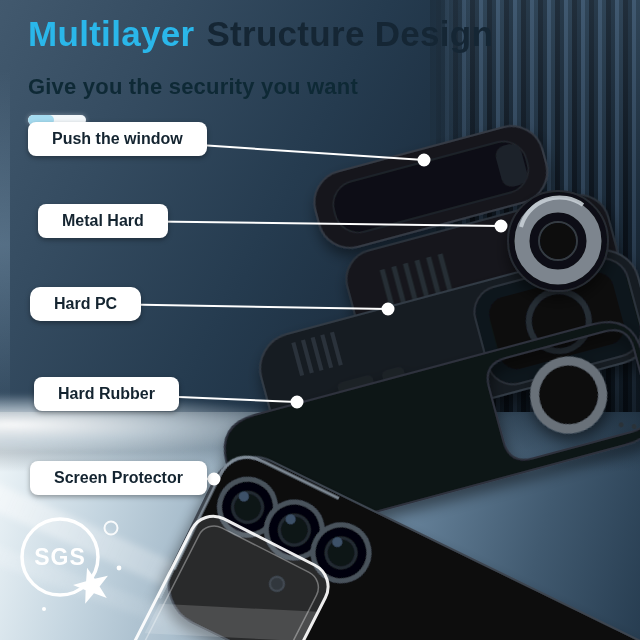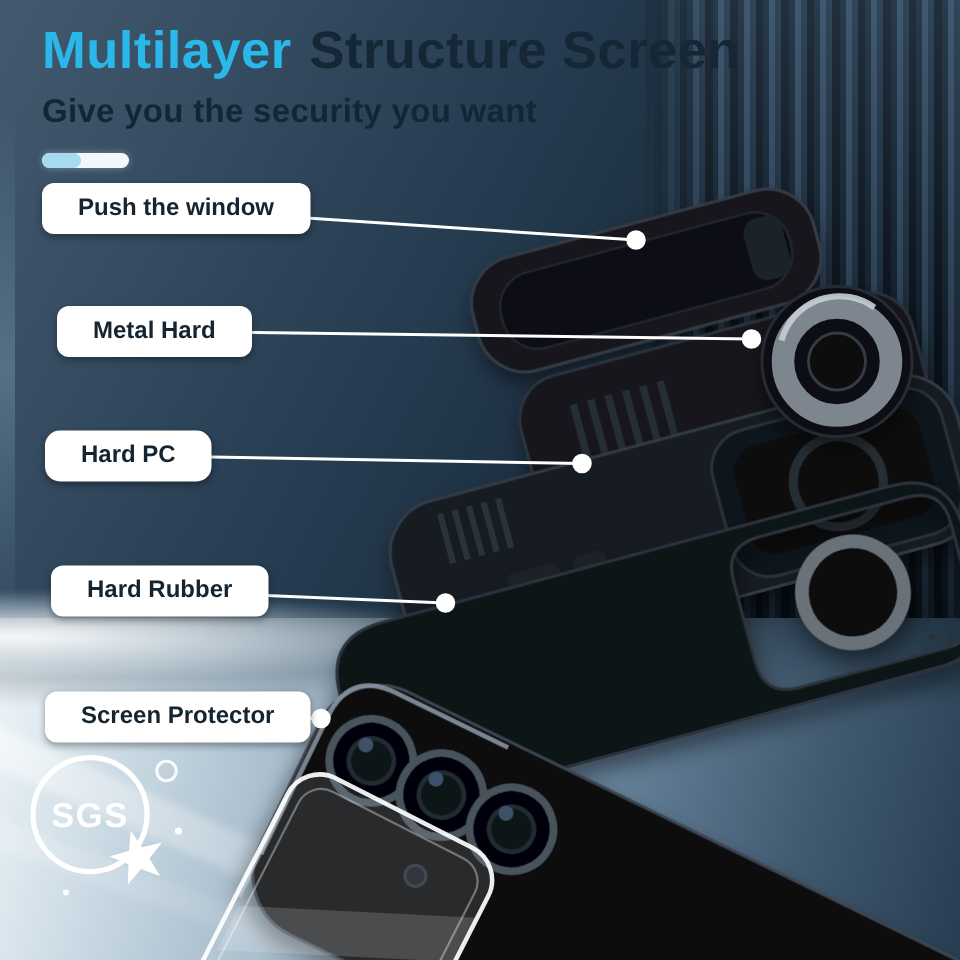--- a/index.html
+++ b/index.html
@@ -43,35 +43,35 @@
     transform:rotate(20deg);transform-origin:left center;filter:blur(3px);opacity:.6;
   }
   .left-edge-light{
     position:absolute;left:0;top:70px;width:10px;height:350px;
     background:linear-gradient(180deg,rgba(140,170,195,0),rgba(140,170,195,0.35),rgba(140,170,195,0));
   }
   
   .header{position:absolute;left:28px;top:14px;z-index:6;}
   .title{margin:0;font-size:35px;font-weight:800;letter-spacing:.3px;color:#152634;line-height:1.15;}
   .title .hl{color:#2ab7ea;margin-right:12px;}
-  .subtitle{margin-top:7px;font-size:22px;font-weight:700;color:#0e2935;letter-spacing:.2px;}
+  .subtitle{margin-top:20px;font-size:22px;font-weight:700;color:#0e2935;letter-spacing:.2px;}
   .progress{margin-top:15px;width:58px;height:10px;border-radius:6px;background:#f2f7fa;overflow:hidden;
     box-shadow:0 0 5px rgba(255,255,255,0.35);}
   .progress-fill{width:45%;height:100%;background:#a5dbf0;border-radius:6px;}
   
   .callout{
     position:absolute;z-index:6;background:#ffffff;color:#142430;
     font-size:16px;font-weight:700;padding:8px 24px;border-radius:8px;white-space:nowrap;
     box-shadow:0 2px 5px rgba(0,0,0,0.35);
   }
   
   .product-svg{position:absolute;left:0;top:0;z-index:2;}
   .lines-svg{position:absolute;left:0;top:0;z-index:4;pointer-events:none;}
   
-  .badge{position:absolute;left:14px;top:498px;z-index:6;width:112px;height:110px;}
+  .badge{position:absolute;left:14px;top:512px;z-index:6;width:112px;height:110px;}
   .sgs-text{font-family:"Liberation Sans",sans-serif;font-weight:bold;font-size:23px;fill:#ffffff;letter-spacing:1px;}
 </style>
 </head>
 <body>
 
 <div class="stage">
 
   <div class="wall-ribs"></div>
   <div class="ribs-fade"></div>
   <div class="floor"></div>
@@ -161,21 +161,21 @@
       <line x1="100" y1="304" x2="388" y2="309"></line>
       <circle cx="388" cy="309" r="5.5"></circle>
       <line x1="108" y1="394" x2="297" y2="402"></line>
       <circle cx="297" cy="402" r="5.5"></circle>
       <line x1="100" y1="478" x2="214" y2="479"></line>
       <circle cx="214" cy="479" r="5.5"></circle>
     </g>
   </svg>
 
   <div class="header">
-    <h1 class="title"><span class="hl">Multilayer</span><span>Structure Screen</span></h1>
+    <h1 class="title"><span class="hl">Multilayer</span><span>Structure Design</span></h1>
     <div class="subtitle">Give you the security you want</div>
     <div class="progress">
       <div class="progress-fill"></div>
     </div>
   </div>
 
   <div class="callout" style="left:28px;top:122px;">Push the window</div>
   <div class="callout" style="left:38px;top:204px;">Metal Hard</div>
   <div class="callout" style="left:30px;top:287px;border-radius:10px;">Hard PC</div>
   <div class="callout" style="left:34px;top:377px;">Hard Rubber</div>

